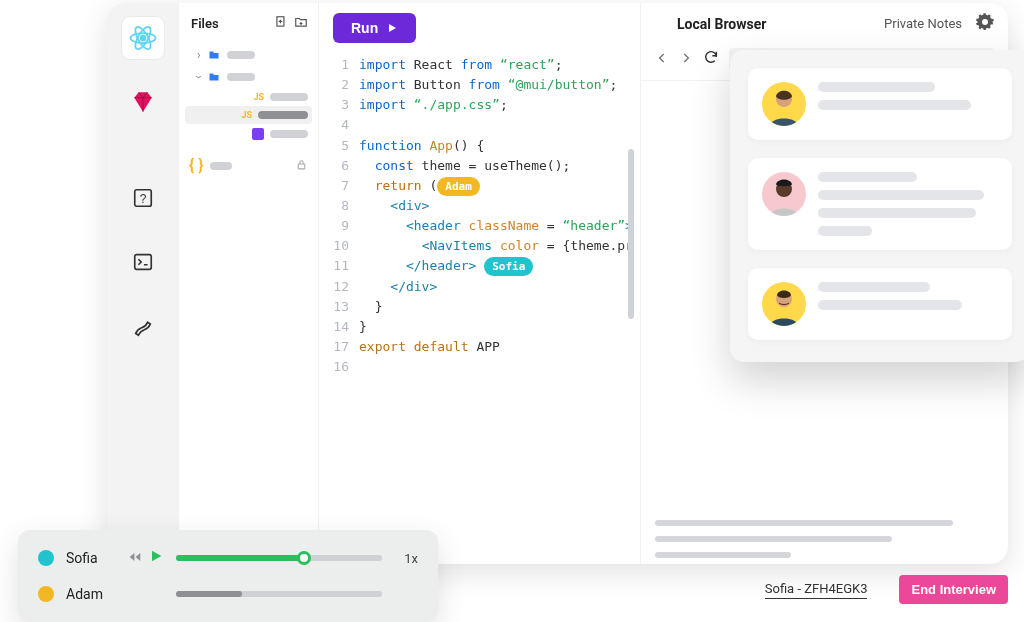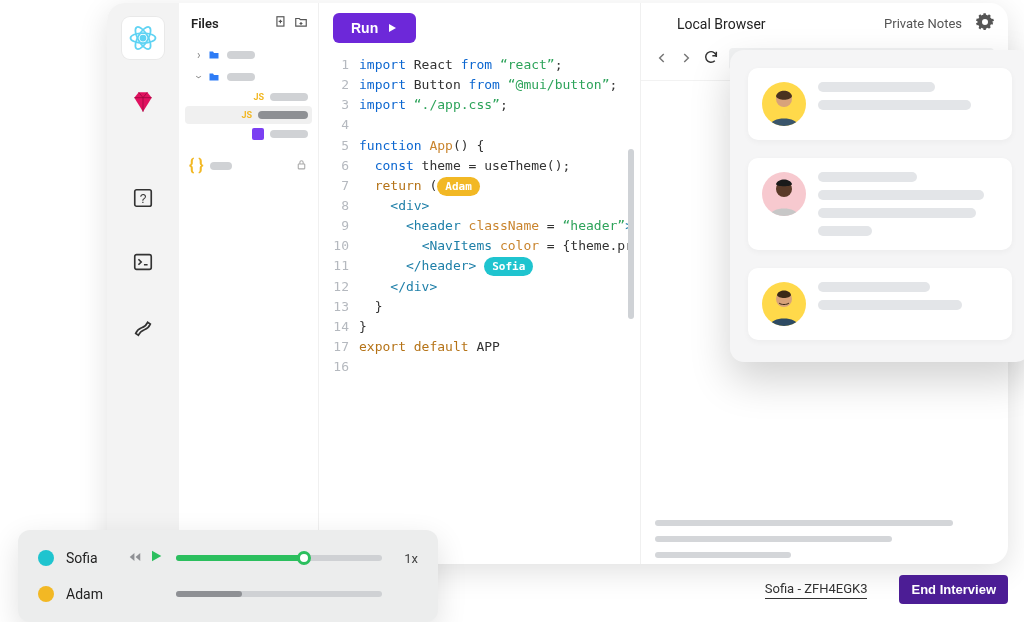--- a/index.html
+++ b/index.html
@@ -105,21 +105,21 @@
   background:#cfd2d6; border-radius:3px;
 }
 .right-panel {
   width:368px; border-left:1px solid rgba(0,0,0,0.06);
   display:flex; flex-direction:column;
 }
 .right-top {
   display:flex; align-items:center; justify-content:space-between;
   padding:10px 14px;
 }
-.right-top-left { font-size:14px; font-weight:400; color:#222;padding-left:22px;}
+.right-top-left { font-size:14px; font-weight:700; color:#222;padding-left:22px;}
 .right-top-right { display:flex; align-items:center; gap:14px; font-size:13px; color:#555;}
 .browser-bar {
   display:flex; align-items:center; gap:10px; padding:4px 14px 10px 14px;
   color:#555;
 }
 .browser-bar .url {
   flex:1; height:22px; background:#f1f2f3; border-radius:4px;
 }
 .browser-view {
   flex:1; border-top:1px solid rgba(0,0,0,0.05);
@@ -128,21 +128,21 @@
 .tabs-row .tab.active{ color:#222; font-weight:600;}
 .skel-rows { padding:6px 14px; display:flex; flex-direction:column; gap:10px;}
 .skel-rows .line{ height:6px; background:#d4d6d9; border-radius:3px;}
 .footer {
   position:absolute; left:180px; right:16px; bottom:18px;
   display:flex; align-items:center; justify-content:flex-end; gap:32px;
   z-index:3;
 }
 .footer .session { font-size:13px; color:#333; border-bottom:1px solid #333; padding-bottom:2px;}
 .end-btn {
-  background:#4c1d95; color:#fff; border:none; border-radius:4px;
+  background:#ec4899; color:#fff; border:none; border-radius:4px;
   padding:7px 12px; font-size:13px; font-weight:600;
 }
 
 .chat-card {
   position:absolute; top:50px; right:-6px; width:300px;
   background:#f5f5f6; border-radius:14px;
   box-shadow:0 18px 40px rgba(0,0,0,0.18);
   padding:18px 18px 22px 18px;
   display:flex; flex-direction:column; gap:18px;
   z-index:5;

